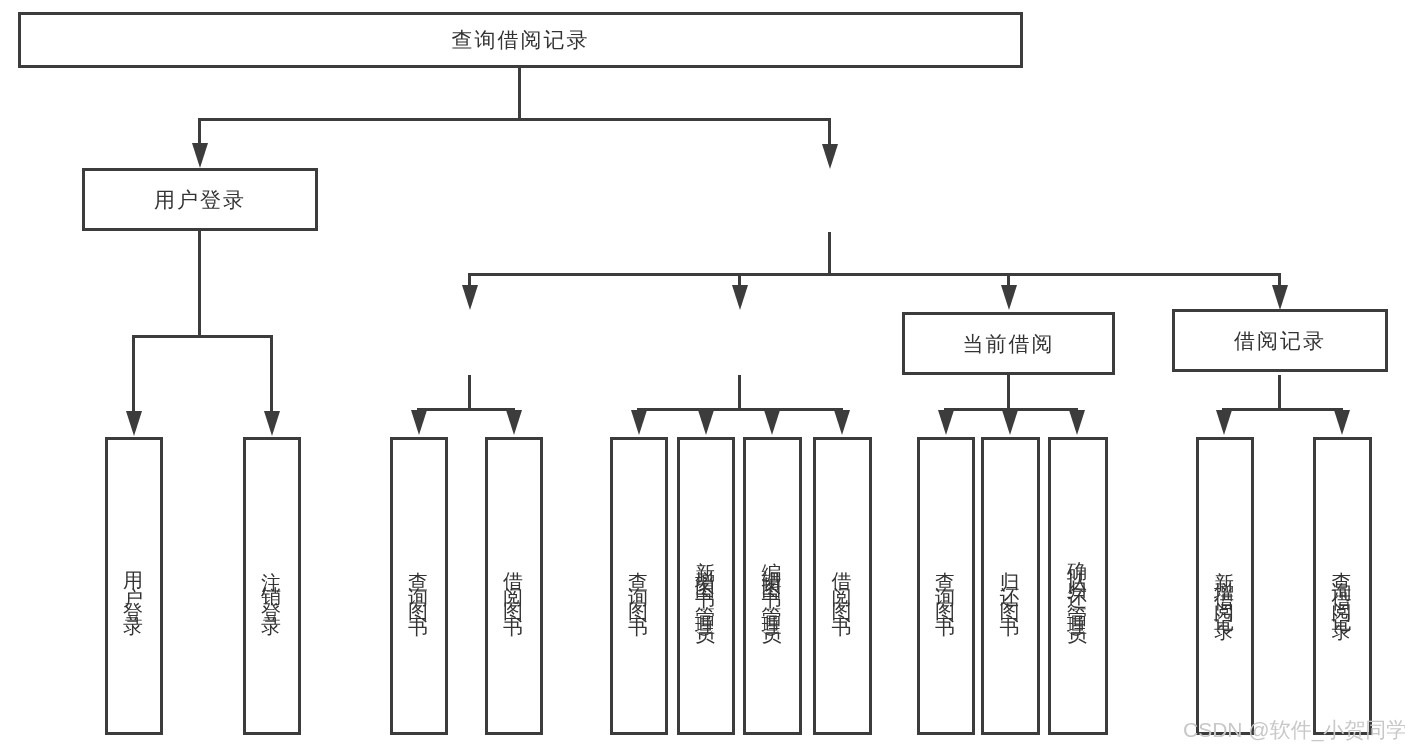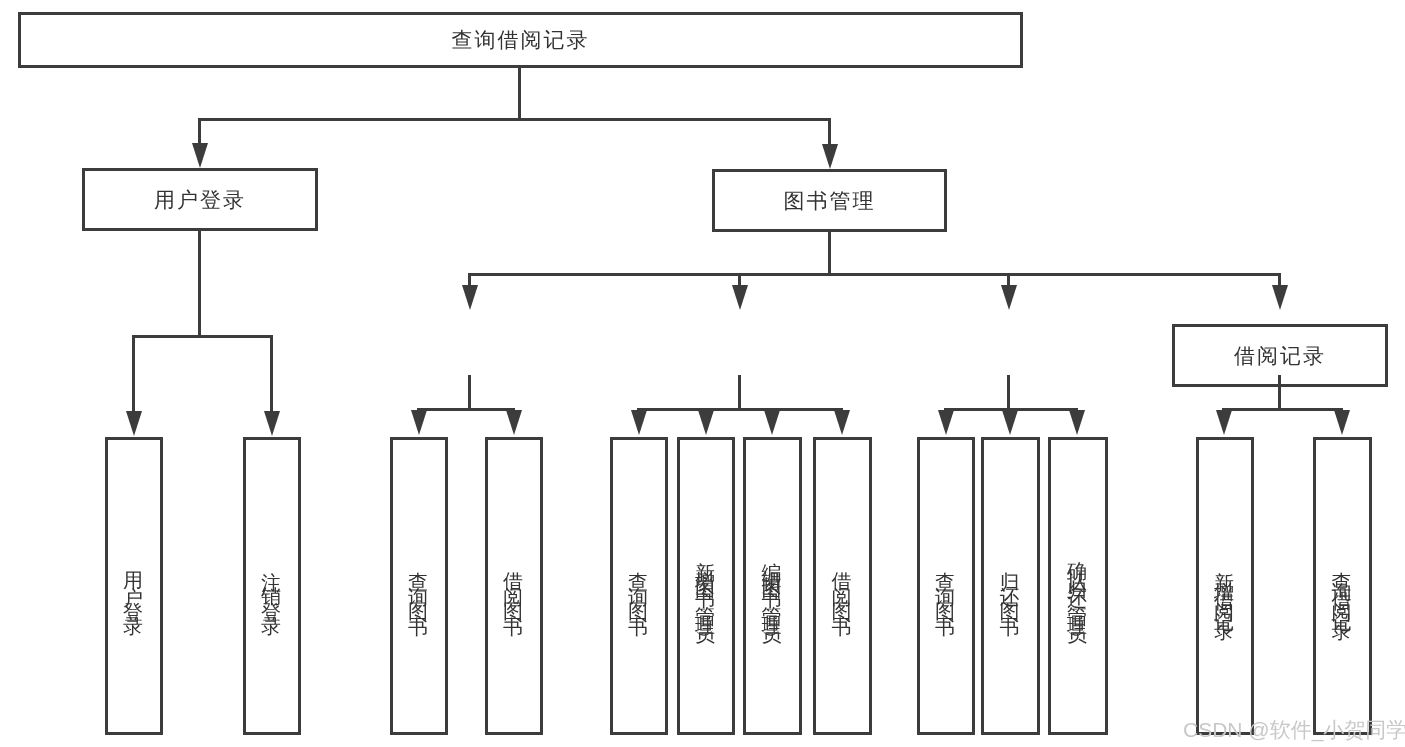--- a/index.html
+++ b/index.html
@@ -43,43 +43,43 @@
   <div class="vline" style="left:518px; top:68px; height:50px;"></div>
   <div class="hline" style="left:198px; top:118px; width:632px;"></div>
   <div class="vline" style="left:198px; top:118px; height:28px;"></div>
   <div class="arrow" style="left:192px; top:143px;"></div>
   <div class="vline" style="left:828px; top:118px; height:28px;"></div>
   <div class="arrow" style="left:822px; top:144px;"></div>
 
   <div class="node h-node" style="left:82px; top:168px; width:236px; height:63px;">
     <span>用户登录</span>
   </div>
-  <div class="node h-node" style="left:712px; top:169px; width:235px; height:63px;">
-    <span>图书管理</span>
-  </div>
 
   <div class="vline" style="left:198px; top:231px; height:104px;"></div>
   <div class="hline" style="left:132px; top:335px; width:141px;"></div>
   <div class="vline" style="left:132px; top:335px; height:76px;"></div>
   <div class="arrow" style="left:126px; top:411px;"></div>
   <div class="vline" style="left:270px; top:335px; height:76px;"></div>
   <div class="arrow" style="left:264px; top:411px;"></div>
 
   <div class="vline" style="left:828px; top:232px; height:41px;"></div>
   <div class="hline" style="left:470px; top:273px; width:810px;"></div>
   <div class="vline" style="left:468px; top:273px; height:13px;"></div>
   <div class="arrow" style="left:462px; top:285px;"></div>
   <div class="vline" style="left:738px; top:273px; height:13px;"></div>
   <div class="arrow" style="left:732px; top:285px;"></div>
   <div class="vline" style="left:1007px; top:273px; height:13px;"></div>
   <div class="arrow" style="left:1001px; top:285px;"></div>
   <div class="vline" style="left:1278px; top:273px; height:13px;"></div>
   <div class="arrow" style="left:1272px; top:285px;"></div>
 
-  <div class="node h-node" style="left:1172px; top:324px; width:216px; height:63px;">
+  <div class="node h-node" style="left:902px; top:312px; width:213px; height:63px;">
+    <span>当前借阅</span>
+  </div>
+  <div class="node h-node" style="left:1172px; top:309px; width:216px; height:63px;">
     <span>借阅记录</span>
   </div>
 
   <div class="vline" style="left:468px; top:375px; height:33px;"></div>
   <div class="hline" style="left:417px; top:408px; width:98px;"></div>
   <div class="arrow" style="left:411px; top:410px;"></div>
   <div class="arrow" style="left:506px; top:410px;"></div>
 
   <div class="vline" style="left:738px; top:375px; height:33px;"></div>
   <div class="hline" style="left:637px; top:408px; width:206px;"></div>

